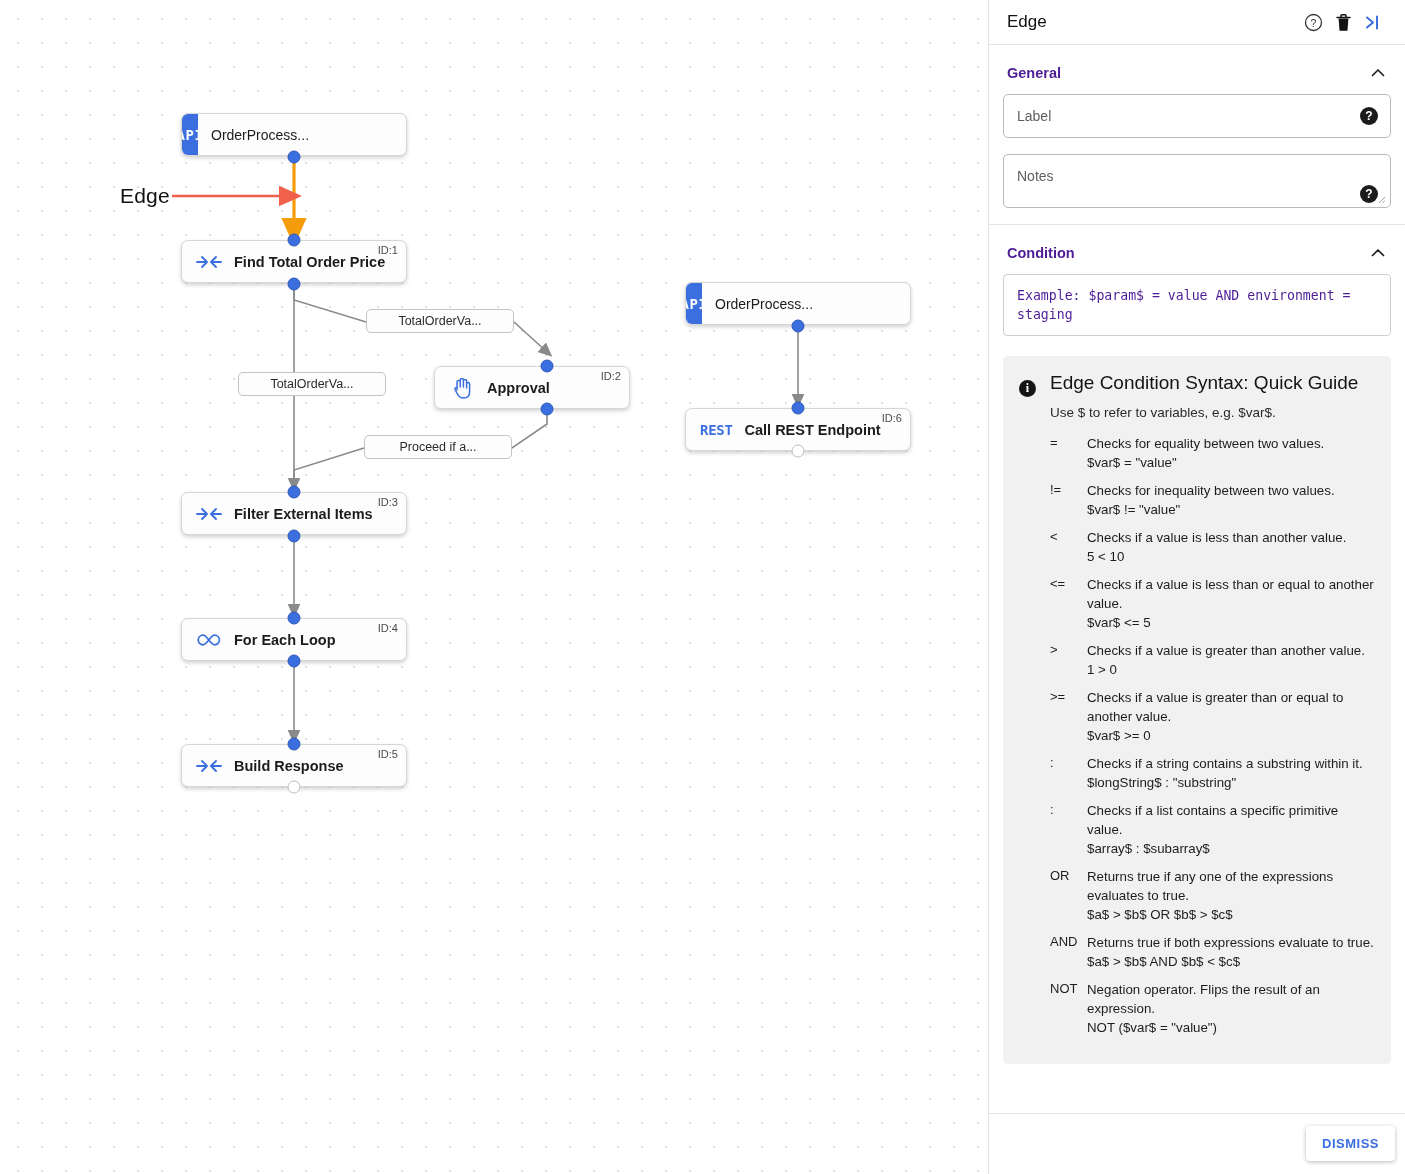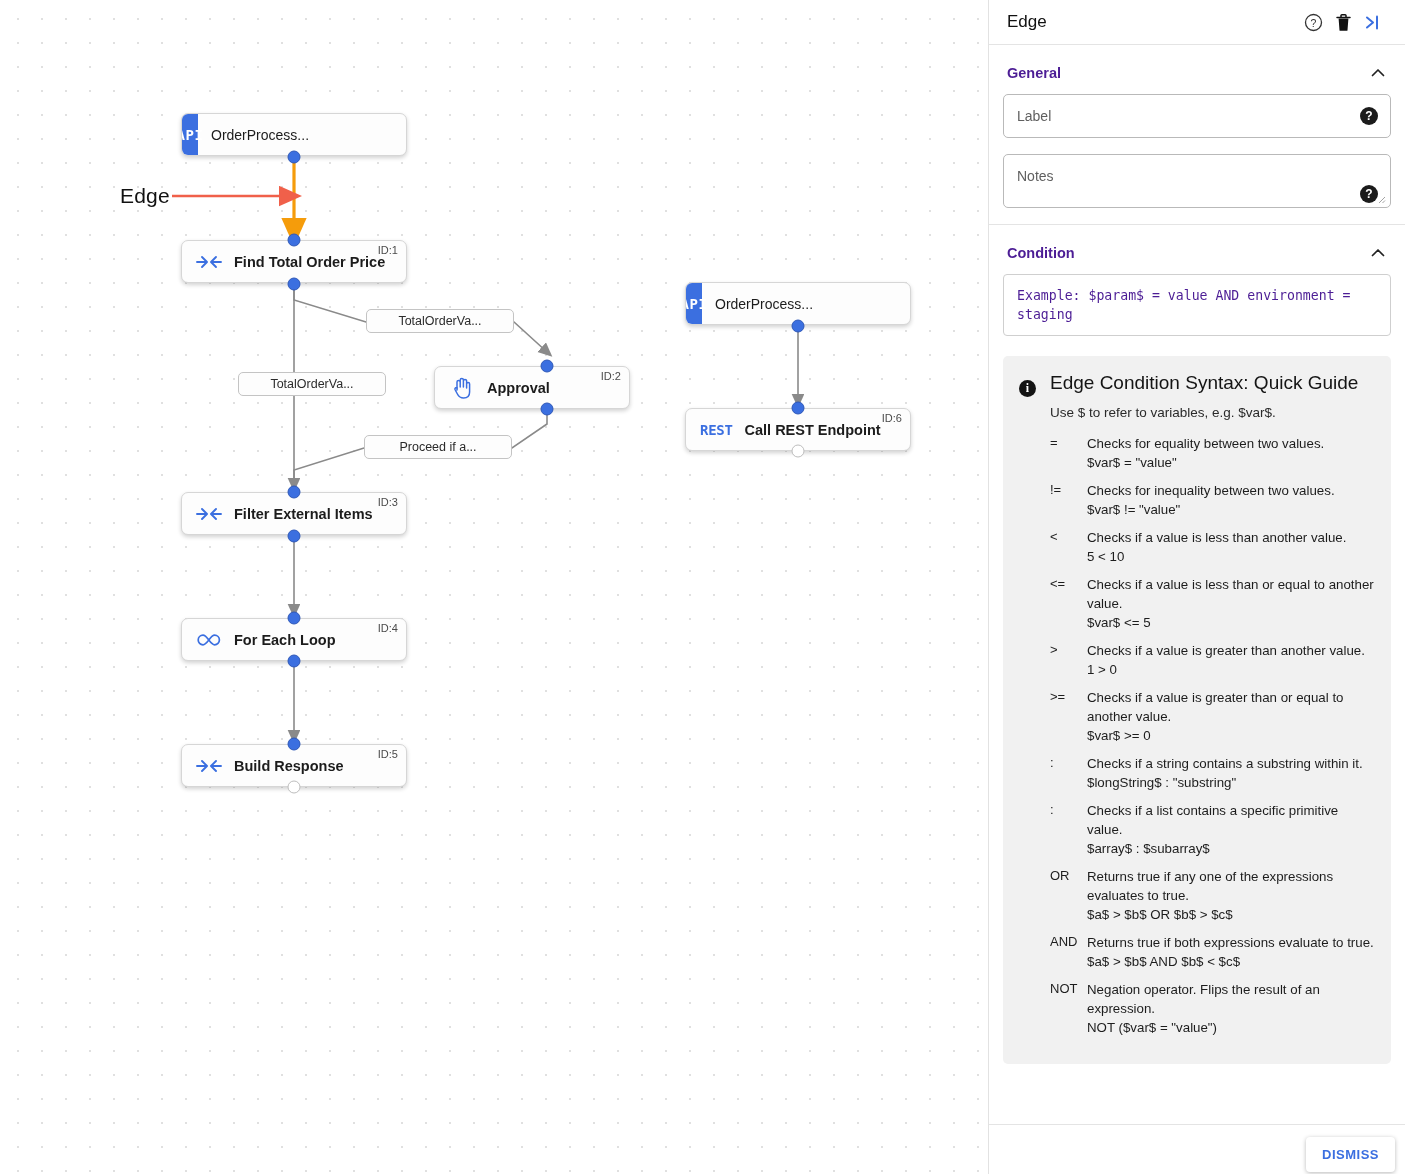--- a/index.html
+++ b/index.html
@@ -183,21 +183,21 @@
   .guide-sub { font-size: 13.5px; color: #2a2a2a; margin-bottom: 14px; }
   .op-row { display: flex; margin-bottom: 9px; }
   .op-sym {
     flex: 0 0 37px; font-size: 13px; color: #1d1d1d;
     line-height: 1.43;
   }
   .op-desc { flex: 1; font-size: 13.3px; color: #1d1d1d; line-height: 1.43; }
   .op-ex { font-size: 13.3px; color: #1d1d1d; line-height: 1.43; }
 
   .panel-footer {
-    position: absolute; left: 0; bottom: 4px;
+    position: absolute; left: 0; bottom: 15px;
     width: 100%; height: 46px;
     border-top: 1px solid #e4e4e4;
     background: #fff;
   }
   .dismiss-btn {
     position: absolute; right: 10px; top: 12px;
     background: #ffffff; border: 0; border-radius: 4px;
     box-shadow: 0 1px 4px rgba(0,0,0,0.28);
     color: #3b6fe0; font-weight: bold; font-size: 13px;
     letter-spacing: .5px;

